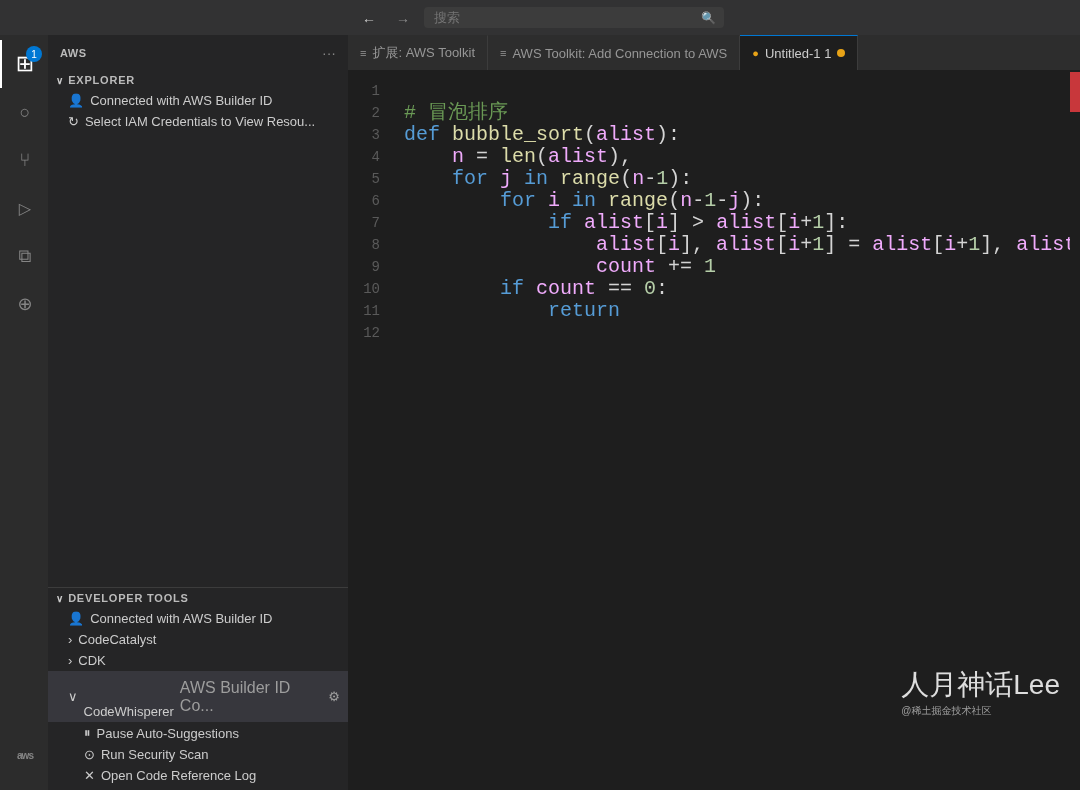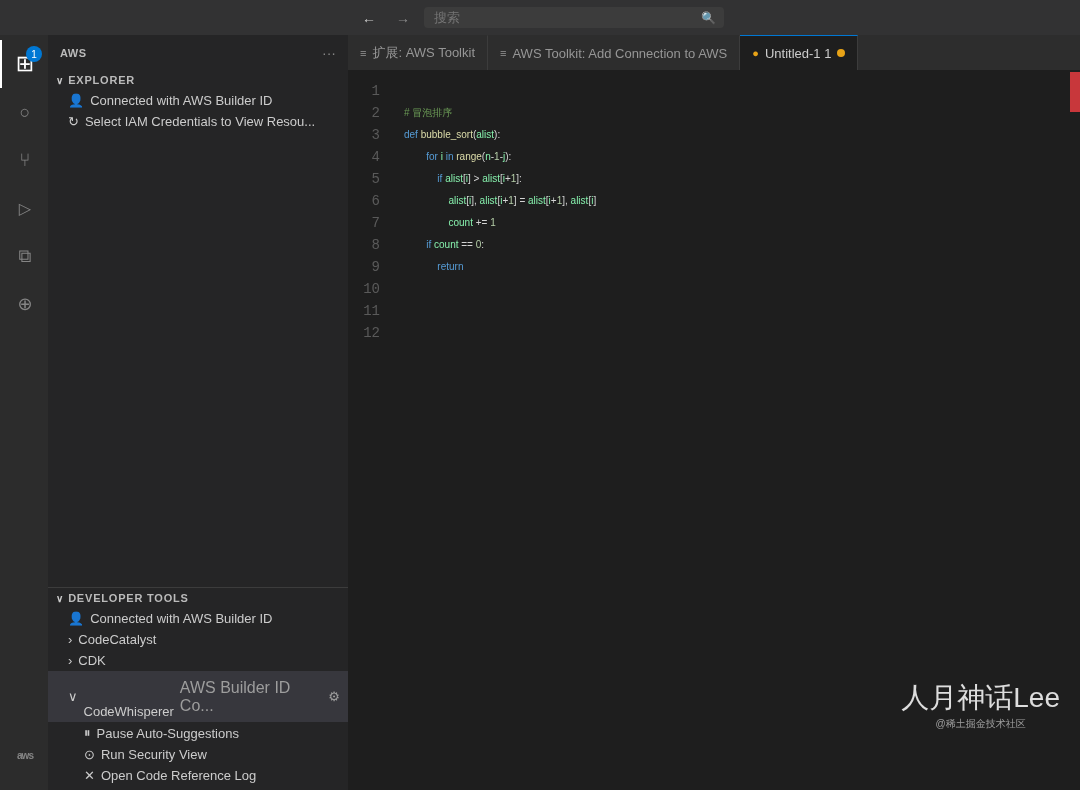--- a/index.html
+++ b/index.html
@@ -311,58 +311,58 @@
       line-height: 22px;
       padding: 10px 8px;
       text-align: right;
       flex-shrink: 0;
       user-select: none;
     }
 
     #code-area {
       flex: 1;
       padding: 10px 0 10px 16px;
-      font-family: Liberation Sans, sans-serif;
-      font-size: 10px;
+      font-family: Liberation Mono, monospace;
+      font-size: 20px;
       line-height: 22px;
       color: #d4d4d4;
       overflow: auto;
     }
 
     .code-line {
       white-space: pre;
       min-height: 22px;
     }
 
     
     .kw { color: #569cd6; }
     .fn { color: #dcdcaa; }
-    .param { color: #86efac; }
+    .param { color: #f0abfc; }
     .comment { color: #6a9955; }
     .num { color: #b5cea8; }
 
     
     #scrollbar-right {
       width: 10px;
       background: #1e1e1e;
       flex-shrink: 0;
     }
     .scrollbar-thumb {
       width: 10px;
       height: 40px;
       background: #c8373b;
       margin-top: 2px;
     }
 
     
     #watermark {
       position: absolute;
-      bottom: 59px;
+      bottom: 72px;
       right: 20px;
-      text-align: center;
+      text-align: left;
       z-index: 10;
     }
     .watermark-main {
       font-size: 28px;
       color: rgba(255,255,255,0.85);
       font-weight: 500;
     }
     .watermark-sub {
       font-size: 10px;
       color: rgba(200,200,200,0.75);
@@ -468,21 +468,21 @@
         </div>
         <span class="gear-icon">⚙</span>
       </div>
 
       <div class="sub-item">
         <span>⏸</span>
         <span>Pause Auto-Suggestions</span>
       </div>
       <div class="sub-item">
         <span>⊙</span>
-        <span>Run Security View</span>
+        <span>Run Security Scan</span>
       </div>
       <div class="sub-item">
         <span>✕</span>
         <span>Open Code Reference Log</span>
       </div>
     </div>
   </div>
 
   <div id="editor-area">
 
@@ -515,20 +515,22 @@
           <div>8</div>
           <div>9</div>
           <div>10</div>
           <div>11</div>
           <div>12</div>
         </div>
         <div id="code-area">
           <div class="code-line">&nbsp;</div>
           <div class="code-line"><span class="comment"># 冒泡排序</span></div>
           <div class="code-line"><span class="kw">def</span> <span class="fn">bubble_sort</span>(<span class="param">alist</span>):</div>
+          <div class="code-line">    <span class="param">n</span> = <span class="fn">len</span>(<span class="param">alist</span>),</div>
+          <div class="code-line">    <span class="kw">for</span> <span class="param">j</span> <span class="kw">in</span> <span class="fn">range</span>(<span class="param">n</span>-<span class="num">1</span>):</div>
           <div class="code-line">        <span class="kw">for</span> <span class="param">i</span> <span class="kw">in</span> <span class="fn">range</span>(<span class="param">n</span>-<span class="num">1</span>-<span class="param">j</span>):</div>
           <div class="code-line">            <span class="kw">if</span> <span class="param">alist</span>[<span class="param">i</span>] &gt; <span class="param">alist</span>[<span class="param">i</span>+<span class="num">1</span>]:</div>
           <div class="code-line">                <span class="param">alist</span>[<span class="param">i</span>], <span class="param">alist</span>[<span class="param">i</span>+<span class="num">1</span>] = <span class="param">alist</span>[<span class="param">i</span>+<span class="num">1</span>], <span class="param">alist</span>[<span class="param">i</span>]</div>
           <div class="code-line">                <span class="param">count</span> += <span class="num">1</span></div>
           <div class="code-line">        <span class="kw">if</span> <span class="param">count</span> == <span class="num">0</span>:</div>
           <div class="code-line">            <span class="kw">return</span></div>
         </div>
       </div>
       <div id="scrollbar-right">
         <div class="scrollbar-thumb"></div>

